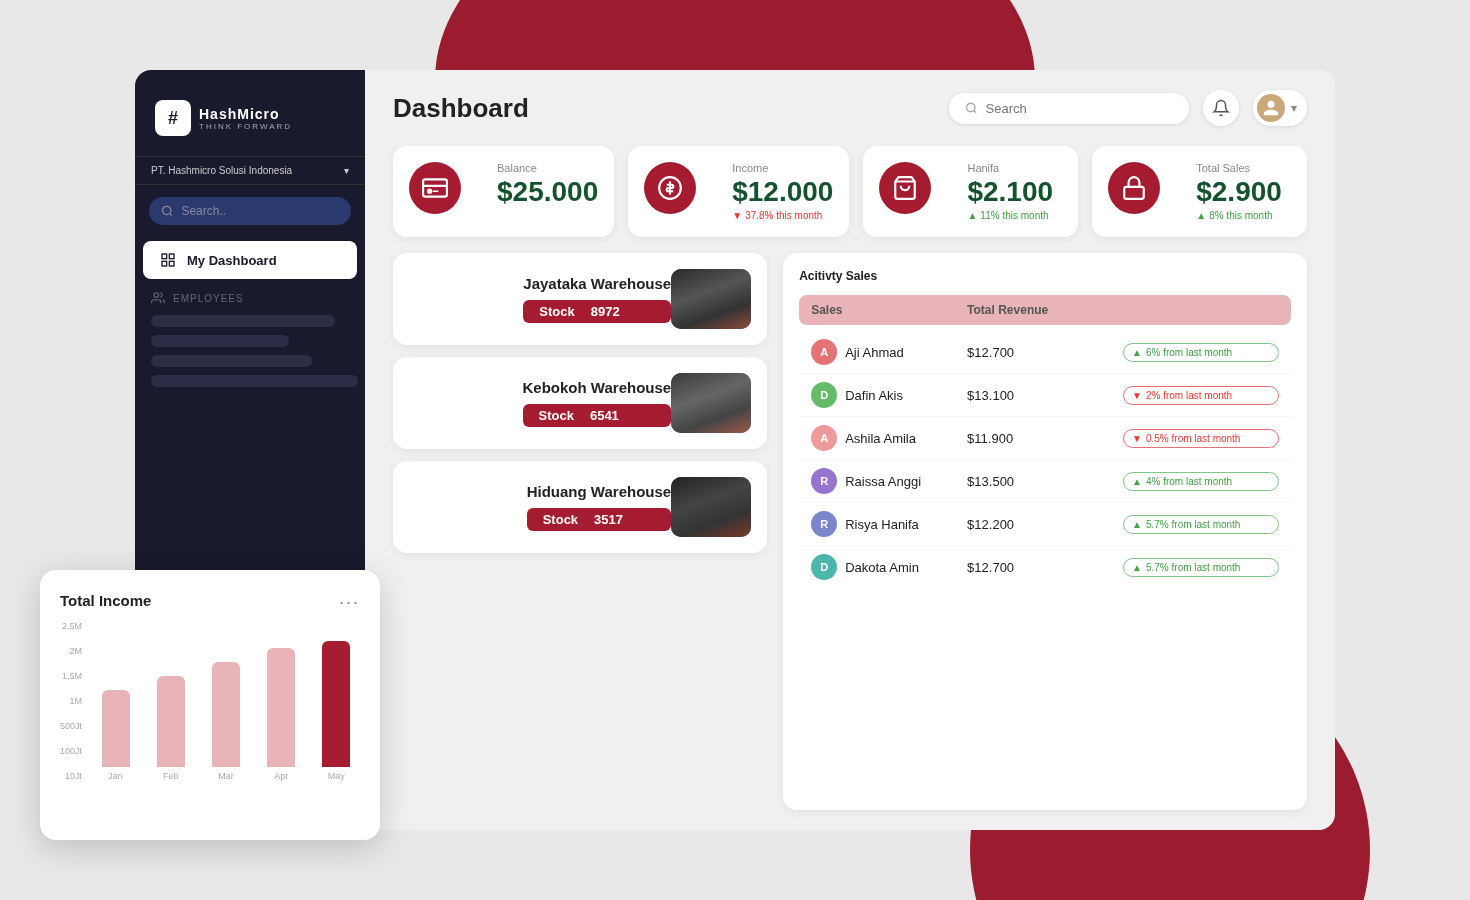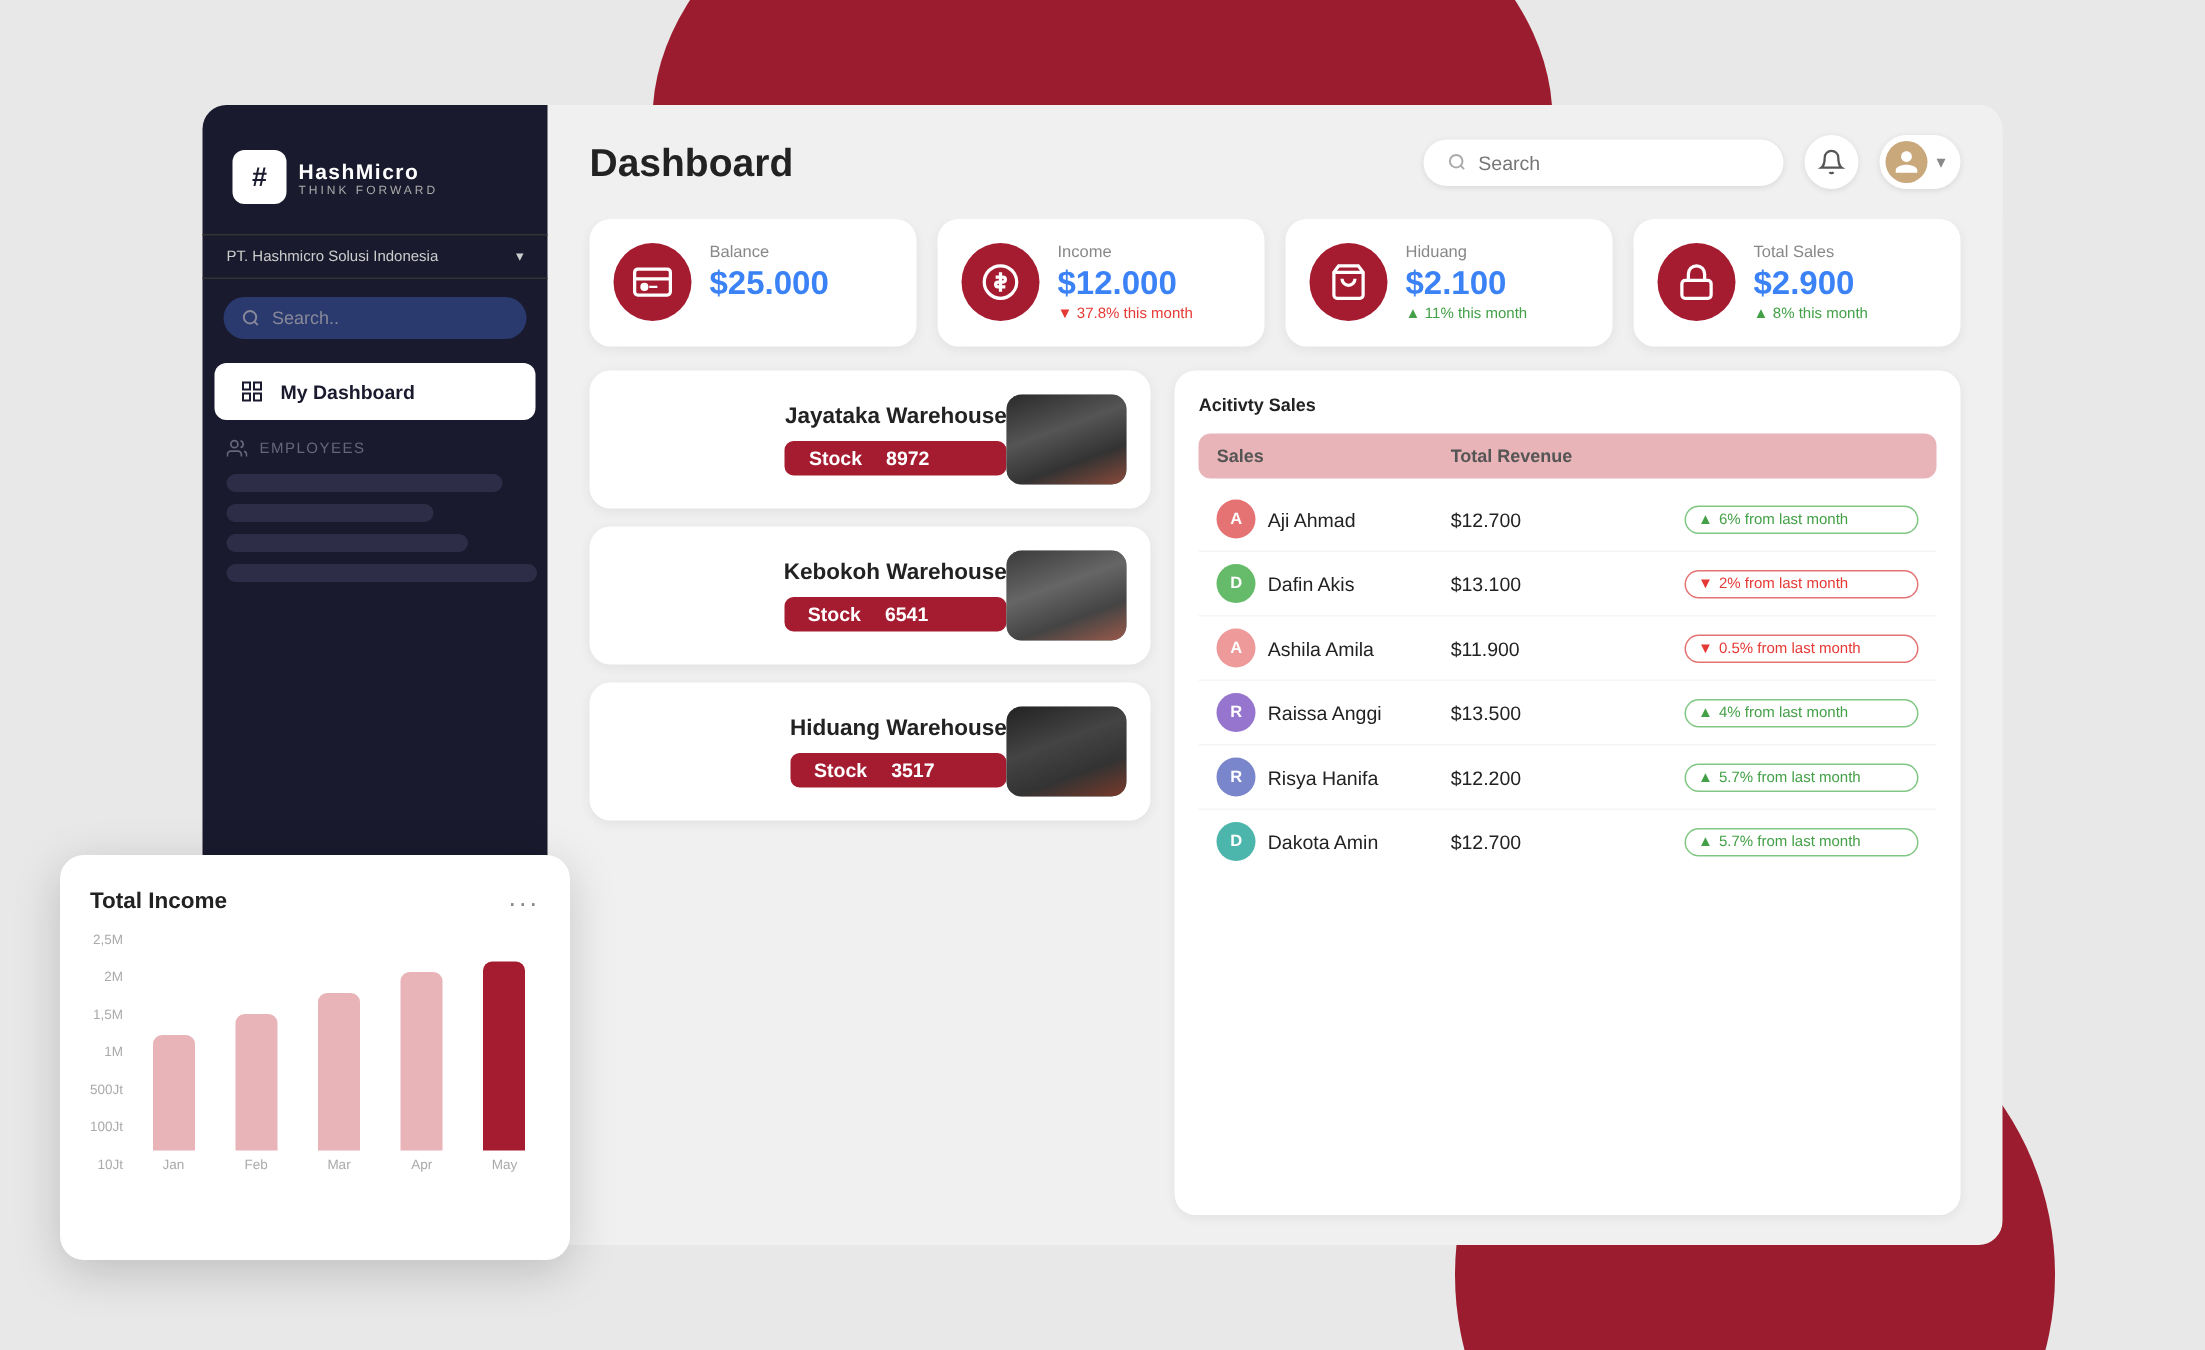--- a/index.html
+++ b/index.html
@@ -284,23 +284,23 @@
       height: 52px;
       border-radius: 50%;
       background: #a51c30;
       display: flex;
       align-items: center;
       justify-content: center;
       flex-shrink: 0;
       font-size: 22px;
       color: white;
     }
-    .stat-info { display: flex; flex-direction: column; }
+    .stat-info { display: flex; flex-direction: column; margin-left: 24px; }
     .stat-label { font-size: 11px; color: #888; margin-bottom: 2px; }
-    .stat-value { font-size: 22px; font-weight: 700; color: #3b82f6; }
+    .stat-value { font-size: 28px; font-weight: 700; color: #14532d; }
     .stat-change { font-size: 10px; display: flex; align-items: center; gap: 3px; margin-top: 2px; }
     .stat-change.down { color: #e53935; }
     .stat-change.up { color: #43a047; }
 
     
     .bottom-section {
       display: grid;
       grid-template-columns: 1fr 1.4fr;
       gap: 16px;
       flex: 1;
@@ -638,21 +638,21 @@
 
         <div class="stat-card">
           <div class="stat-icon">
             <svg width="26" height="26" viewBox="0 0 24 24" fill="none" stroke="white" stroke-width="2">
               <path d="M6 2L3 6v14a2 2 0 0 0 2 2h14a2 2 0 0 0 2-2V6l-3-4z"></path>
               <line x1="3" y1="6" x2="21" y2="6"></line>
               <path d="M16 10a4 4 0 0 1-8 0"></path>
             </svg>
           </div>
           <div class="stat-info">
-            <span class="stat-label">Hiduang</span>
+            <span class="stat-label">Hanifa</span>
             <span class="stat-value">$2.100</span>
             <span class="stat-change up">
               <span>▲</span>
               <span>11% this month</span>
             </span>
           </div>
         </div>
 
         <div class="stat-card">
           <div class="stat-icon">

